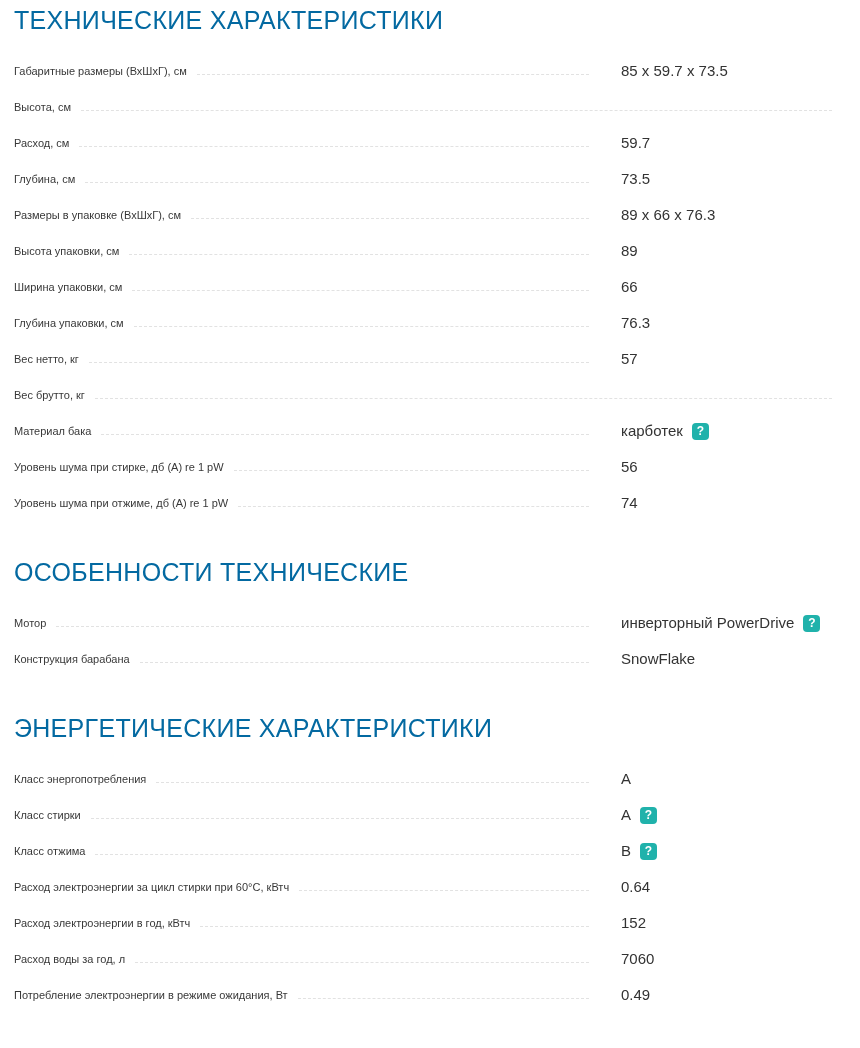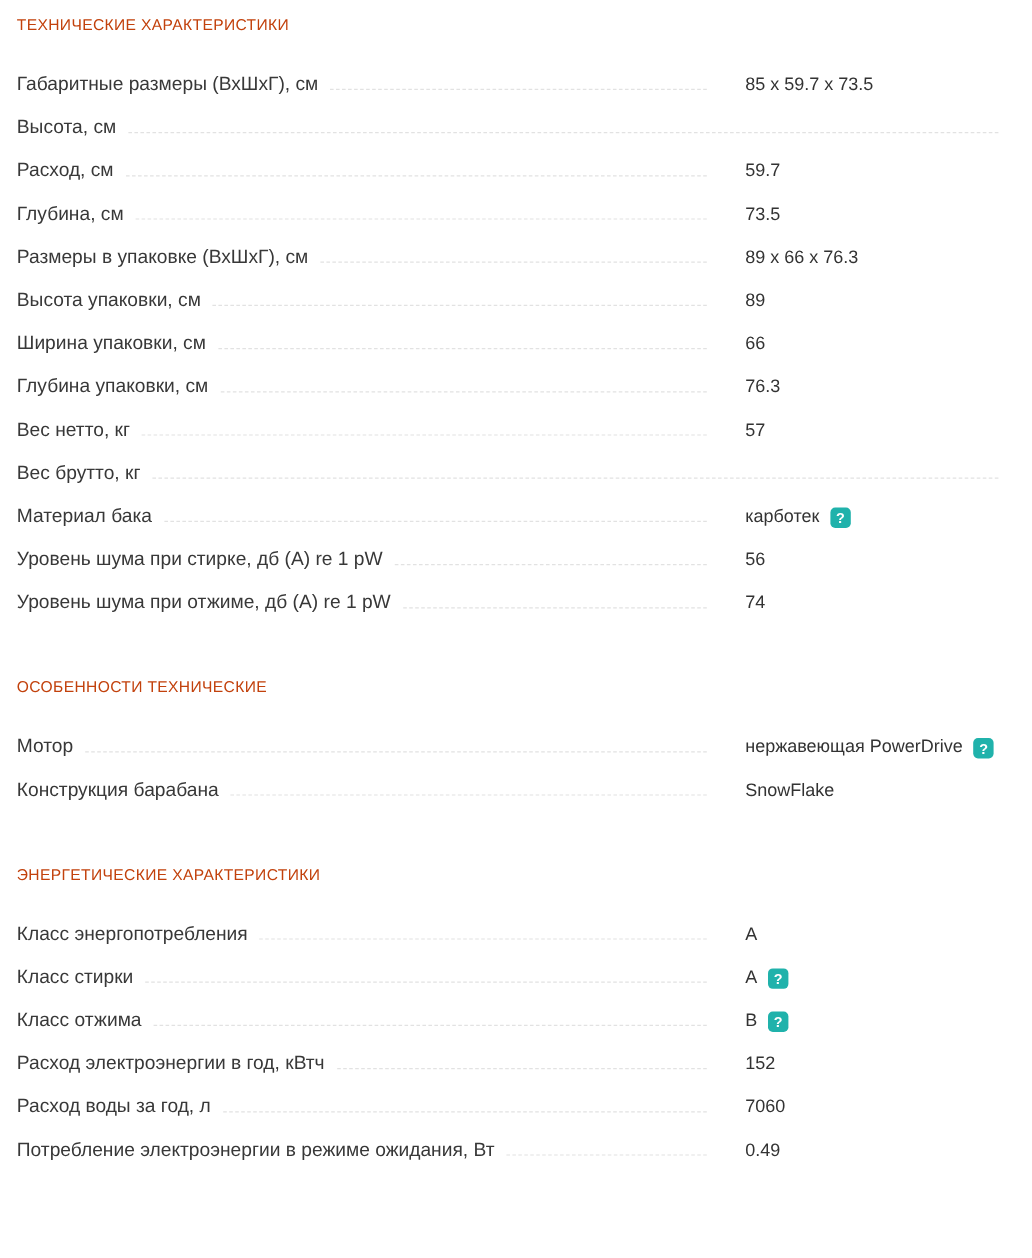--- a/index.html
+++ b/index.html
@@ -16,51 +16,51 @@
   main {
     padding: 9px 16px 4px 14px;
     box-sizing: border-box;
     width: 860px;
   }
   section + section {
     margin-top: 40px;
   }
   h2.section-title {
     margin: 0 0 21px 0;
-    font-size: 13px;
+    font-size: 25px;
     line-height: 23px;
     font-weight: 400;
     letter-spacing: 0.3px;
-    color: #c2410c;
+    color: #0369a1;
   }
   .rows { display: block; }
   .row {
     display: flex;
     align-items: center;
     height: 36px;
   }
   .label {
-    font-size: 16px;
+    font-size: 11px;
     line-height: 18px;
     white-space: nowrap;
     color: #383838;
   }
   .leader {
     flex: 1 1 auto;
     min-width: 0;
     height: 13px;
     border-bottom: 1px dashed #e2e2e2;
     margin: 0 12px 6px 10px;
     align-self: center;
   }
   .value-col {
     flex: 0 0 auto;
     width: 223px;
     display: flex;
-    align-items: flex-end;
+    align-items: center;
     gap: 9px;
     font-size: 15px;
     line-height: 18px;
     color: #333333;
     margin-left: 20px;
   }
   .badge {
     width: 17px;
     height: 17px;
     border-radius: 4px;
@@ -197,21 +197,21 @@
   </div>
     </section>
 
     <section>
       <h2 class="section-title">ОСОБЕННОСТИ ТЕХНИЧЕСКИЕ</h2>
       <div class="rows">
     <div class="row">
       <span class="label">Мотор</span>
       <span class="leader"></span>
       <span class="value-col">
-        <span class="value">нержавеющая PowerDrive</span>
+        <span class="value">инверторный PowerDrive</span>
         <span class="badge">?</span>
       </span>
     </div>
 
     <div class="row">
       <span class="label">Конструкция барабана</span>
       <span class="leader"></span>
       <span class="value-col">
         <span class="value">SnowFlake</span>
 
@@ -243,20 +243,28 @@
 
     <div class="row">
       <span class="label">Класс отжима</span>
       <span class="leader"></span>
       <span class="value-col">
         <span class="value">В</span>
         <span class="badge">?</span>
       </span>
     </div>
 
+    <div class="row">
+      <span class="label">Расход электроэнергии за цикл стирки при 60°С, кВтч</span>
+      <span class="leader"></span>
+      <span class="value-col">
+        <span class="value">0.64</span>
+
+      </span>
+    </div>
 
     <div class="row">
       <span class="label">Расход электроэнергии в год, кВтч</span>
       <span class="leader"></span>
       <span class="value-col">
         <span class="value">152</span>
 
       </span>
     </div>
 

